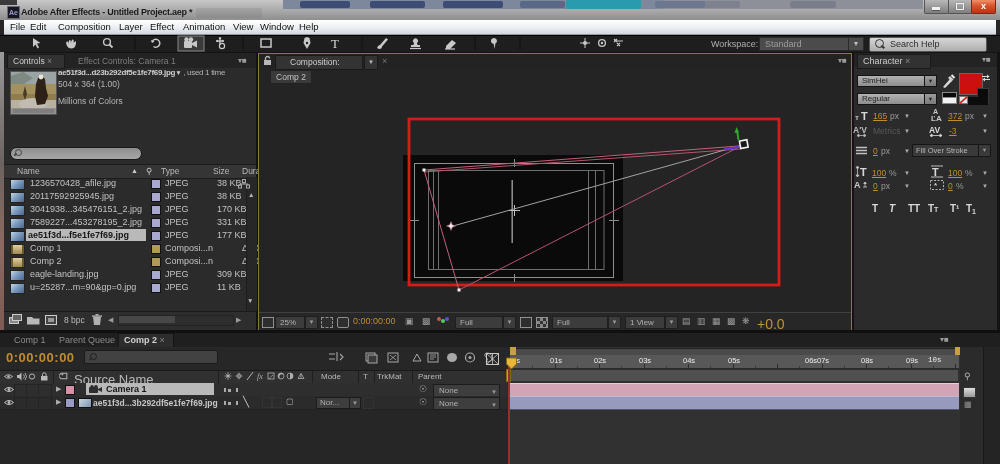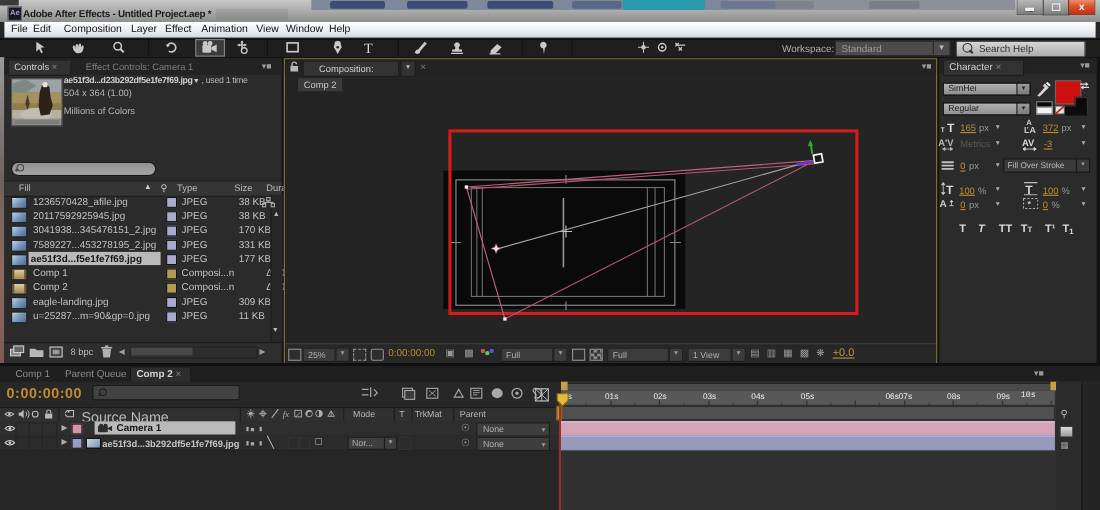--- a/index.html
+++ b/index.html
@@ -145,21 +145,21 @@
 
 <div class="a" style="left:58px;top:68px;font-size:8px;letter-spacing:-0.3px;color:#cdcdcd;font-weight:bold;white-space:nowrap;">ae51f3d...d23b292df5e1fe7f69.jpg<span style="font-size:6.5px;">▼</span><span style="font-weight:normal;color:#b5b5b5;"> , used 1 time</span></div>
 <div class="a" style="left:58px;top:79px;font-size:8.5px;color:#b5b5b5;">504 x 364 (1.00)</div>
 <div class="a" style="left:58px;top:96px;font-size:8.5px;color:#b5b5b5;">Millions of Colors</div>
 
 <div class="a" style="left:10px;top:147px;width:130px;height:11px;background:linear-gradient(#8f8f8f,#a6a6a6);border:1px solid #191919;border-radius:7px;"></div>
 <div class="a" style="left:15px;top:149px;width:5px;height:5px;border:1.5px solid #444;border-radius:50%;"></div>
 <div class="a" style="left:14px;top:154px;width:3px;height:1.5px;background:#444;transform:rotate(135deg);"></div>
 
 <div class="a" style="left:4px;top:164px;width:252px;height:13px;background:#353535;border-top:1px solid #1c1c1c;border-bottom:1px solid #1c1c1c;"></div>
-<div class="a" style="left:17px;top:166px;font-size:8.5px;color:#b9b9b9;">Fill</div>
+<div class="a" style="left:17px;top:166px;font-size:8.5px;color:#b9b9b9;">Name</div>
 <div class="a" style="left:131px;top:167px;font-size:7px;color:#ccc;">▲</div>
 <div class="a" style="left:146px;top:166px;font-size:8.5px;color:#ccc;">⚲</div>
 <div class="a" style="left:161px;top:166px;font-size:8.5px;color:#b9b9b9;">Type</div>
 <div class="a" style="left:213px;top:166px;font-size:8.5px;color:#b9b9b9;">Size</div>
 <div class="a" style="left:242px;top:166px;font-size:8.5px;color:#b9b9b9;">Duration</div>
 <div id="filelist">
 
 <div class="a fr" style="top:177px;">
       <span class="ic img"></span>
       <span class="nm">1236570428_afile.jpg</span>
@@ -343,21 +343,21 @@
   <span class="gi" style="left:277px;background:repeating-conic-gradient(#888 0 25%,#333 0 50%) 0 0/6px 6px;"></span>
   <span class="bx" style="left:293px;width:50px;">Full</span>
     <span class="dv" style="left:349px;">▼</span>
   <span class="bx" style="left:366px;width:34px;">1 View</span>
     <span class="dv" style="left:406px;">▼</span>
   <span class="gt" style="left:423px;">▤</span>
   <span class="gt" style="left:438px;">▥</span>
   <span class="gt" style="left:453px;">▦</span>
   <span class="gt" style="left:468px;">▩</span>
   <span class="gt" style="left:483px;">❋</span>
-  <span style="position:absolute;left:498px;top:3px;color:#c0923a;font-size:10px;text-decoration:underline;">+0.0</span>
+  <span style="position:absolute;left:498px;top:3px;color:#c0923a;font-size:14px;text-decoration:underline;">+0.0</span>
 </div>
 
 <div class="a" style="left:854px;top:53px;width:143px;height:277px;background:#2b2b2b;"></div>
 <div class="a" style="left:854px;top:53px;width:143px;height:14px;background:#232323;"></div>
 <div class="a" style="left:857px;top:54px;width:72px;height:13px;background:#323232;border:1px solid #1a1a1a;color:#cfcfcf;font-size:9px;line-height:13px;"><span style="margin-left:5px;">Character</span> <span style="color:#888;">×</span></div>
 <div class="a" style="left:982px;top:55px;font-size:8px;color:#999;">▾■</div>
 <div id="charpanel">
 <style>
   #charpanel .dd{position:absolute;height:10px;background:linear-gradient(#b2b2b2,#8e8e8e);border:1px solid #141414;color:#1d1d1d;font-size:8px;line-height:10px;padding-left:4px;}
   #charpanel .db{position:absolute;width:11px;height:10px;background:linear-gradient(#9c9c9c,#7a7a7a);border:1px solid #141414;color:#222;font-size:5.5px;text-align:center;line-height:10px;}

